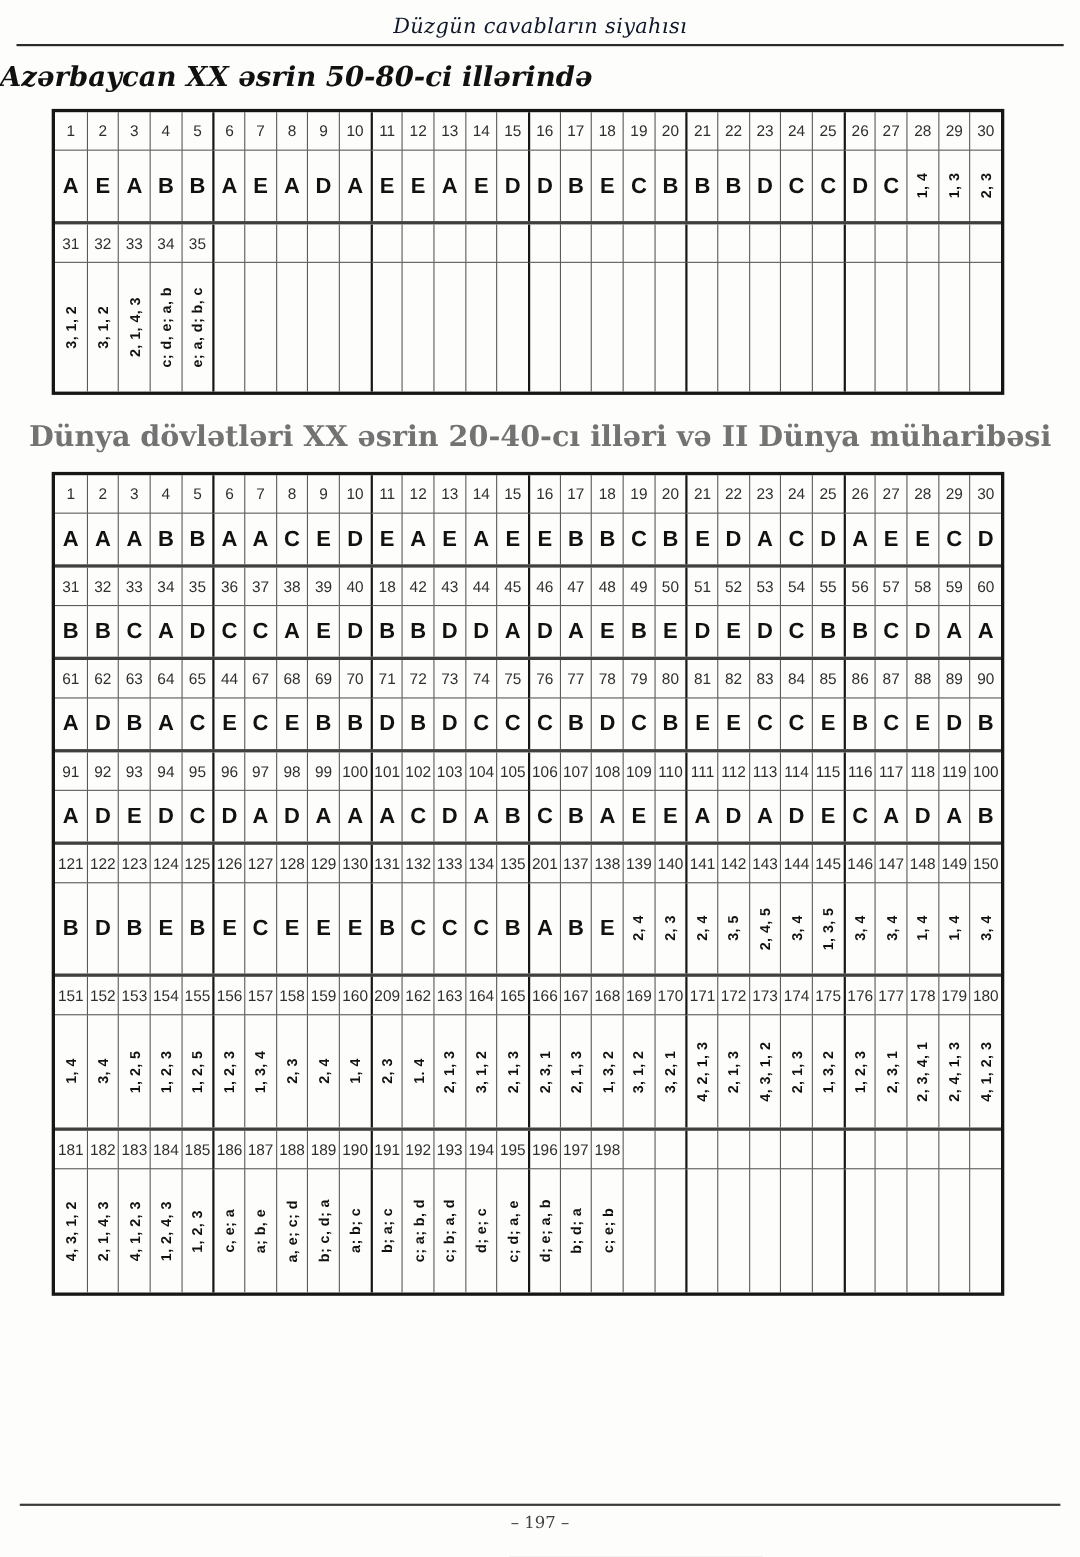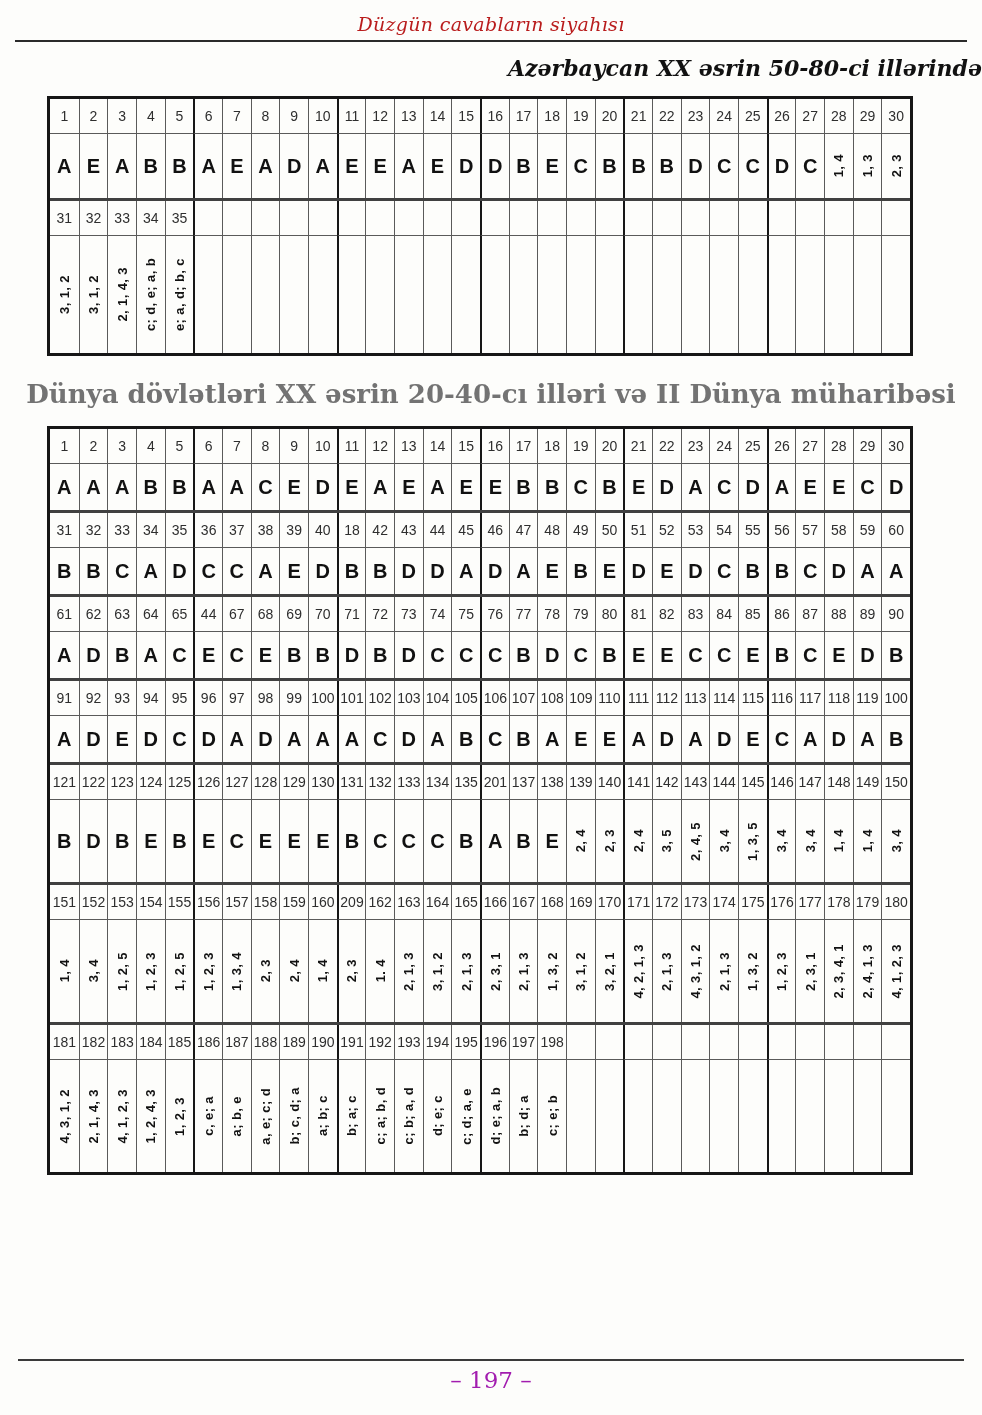--- a/index.html
+++ b/index.html
@@ -5,28 +5,28 @@
   html,body { margin:0; padding:0; background:#e8e8e6; }
   .page {
     position:relative; width:982px; height:1415px; margin:0 auto;
     background:#fdfdfb; color:#151515; overflow:hidden;
     font-family:"Liberation Sans", sans-serif;
   }
   
   .running-head {
     padding-top:13px; text-align:center;
     font-family:"DejaVu Serif", serif; font-style:italic;
-    font-size:19px; letter-spacing:0.3px; color:#b91c1c;
+    font-size:19px; letter-spacing:0.3px; color:#0f172a;
   }
   .head-rule { border:none; border-top:2.5px solid #2a2a2a; margin:5px 15px 0 15px; }
   
   .title-1 {
-    margin:13px 0 15px 0; text-align:right;
+    margin:13px 0 15px 0; text-align:left;
     font-family:"DejaVu Serif", serif; font-style:italic; font-weight:bold;
-    font-size:22px; color:#111;
+    font-size:25px; color:#111;
   }
   .title-2 {
     margin:23px 0 17px 0; text-align:center;
     font-family:"DejaVu Serif", serif; font-weight:bold;
     font-size:26px; color:#737373;
   }
   
   .anskey {
     margin-left:47px; width:866px; box-sizing:border-box;
     border:3px solid #161616; background:#fdfdfb;
@@ -53,21 +53,21 @@
   .rot {
     writing-mode:vertical-rl; transform:rotate(180deg);
     white-space:nowrap; font-weight:bold; font-size:13px;
     letter-spacing:0.4px; color:#111;
   }
   
   .footer { position:absolute; left:0; right:0; bottom:22px; }
   .foot-rule { border:none; border-top:2px solid #3a3a3a; margin:0 18px 6px 18px; }
   .page-number {
     text-align:center; font-family:"DejaVu Serif", serif;
-    font-size:23px; color:#a21caf;
+    font-size:15px; color:#404040;
   }
 </style>
 </head>
 <body>
 
 <div class="page">
 
   <div class="running-head">Düzgün cavabların siyahısı</div>
   <hr class="head-rule">
 

